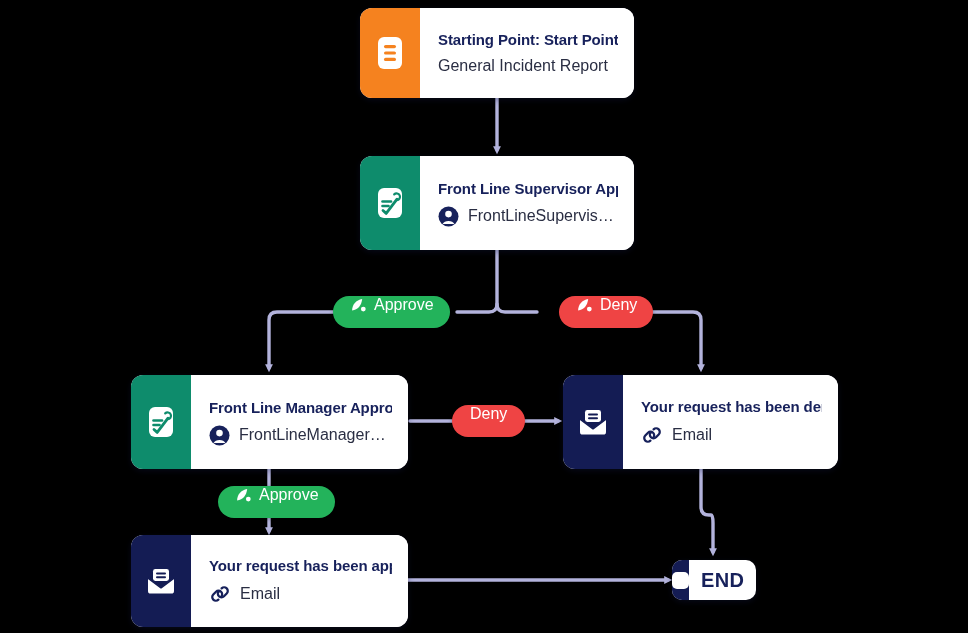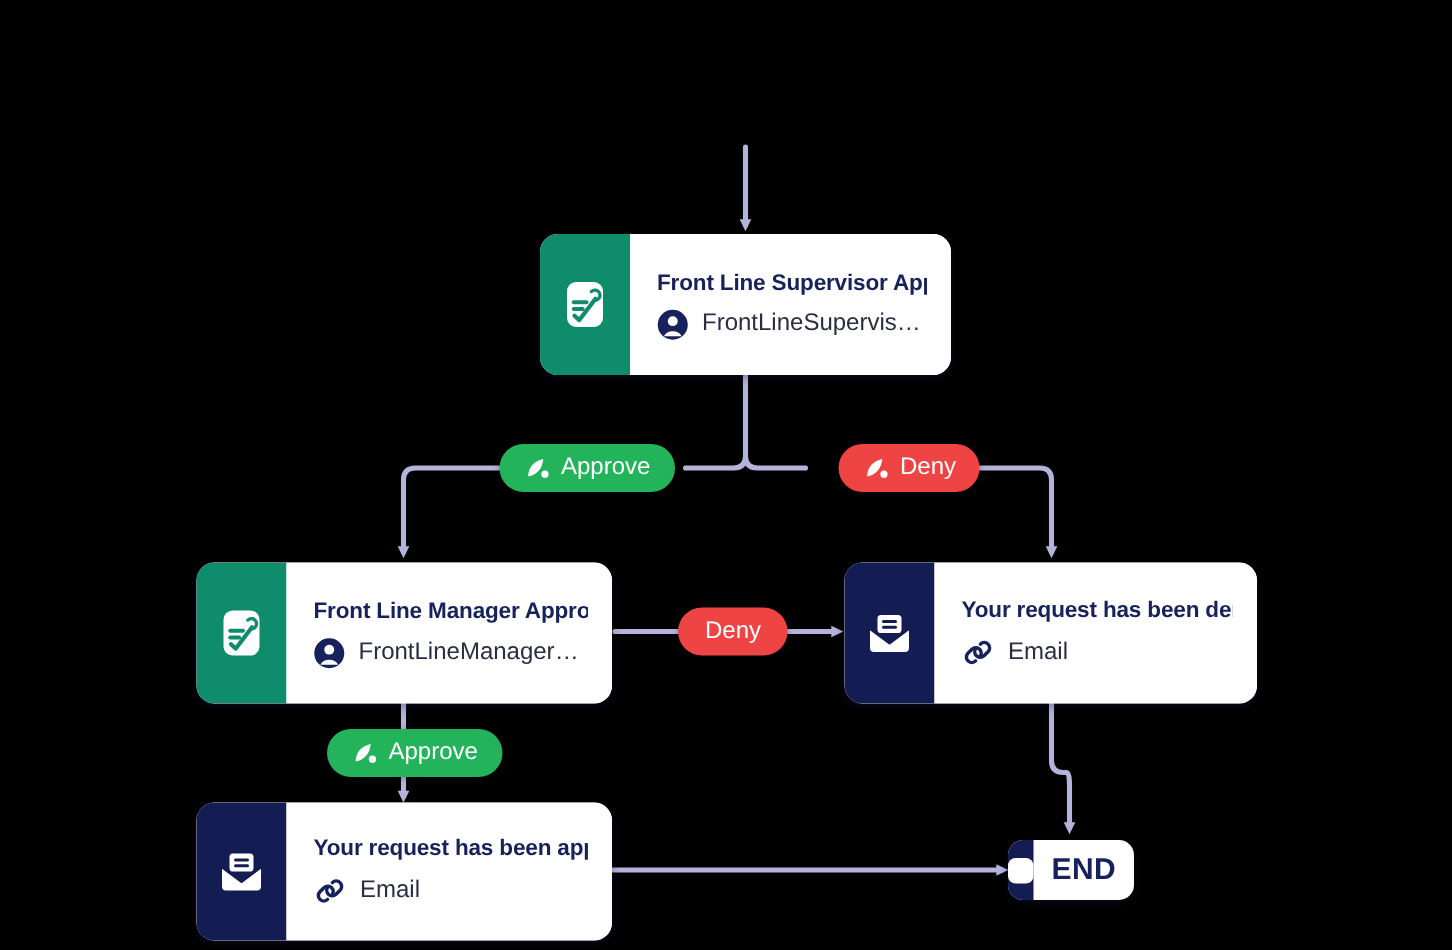--- a/index.html
+++ b/index.html
@@ -75,21 +75,21 @@
     color: #2A2E43;
     white-space: nowrap;
     overflow: hidden;
   }
   .node-sub .sub-text { overflow: hidden; text-overflow: ellipsis; }
 
   
   .badge {
     position: absolute;
     display: flex;
-    align-items: center;
+    align-items: flex-start;
     gap: 7px;
     height: 32px;
     padding: 0 16px;
     border-radius: 16px;
     font-size: 16px;
     color: #ffffff;
     box-shadow: 0 1px 4px rgba(0,0,0,0.3);
     white-space: nowrap;
   }
   .badge.approve { background: #23B35B; }
@@ -158,20 +158,38 @@
 
       <path d="M269,469 L269,487"></path>
       <path d="M269,517 L269,531" marker-end="url(#arrow)"></path>
 
       <path d="M408,580 L668,580" marker-end="url(#arrow)"></path>
 
       <path d="M701,469 L701,507 Q701,515 709,515 L711,515 Q713,515 713,523 L713,552" marker-end="url(#arrow)"></path>
     </g>
   </svg>
 
+  <div class="node" id="node-start" style="left:360px; top:8px; width:274px; height:90px;">
+    <div class="node-icon orange">
+      <span>
+        <svg class="gi" width="30" height="36" viewBox="0 0 30 36" aria-hidden="true">
+          <rect x="3" y="2" width="24" height="32" rx="6" fill="#ffffff"></rect>
+          <rect x="9" y="10" width="12" height="3.2" rx="1.6" fill="#F5821F"></rect>
+          <rect x="9" y="16.4" width="12" height="3.2" rx="1.6" fill="#F5821F"></rect>
+          <rect x="9" y="22.8" width="12" height="3.2" rx="1.6" fill="#F5821F"></rect>
+        </svg>
+      </span>
+    </div>
+    <div class="node-body">
+      <div class="node-title">Starting Point: Start Point</div>
+      <div class="node-sub">
+        <span class="sub-text">General Incident Report</span>
+      </div>
+    </div>
+  </div>
 
   <div class="node" id="node-supervisor" style="left:360px; top:156px; width:274px; height:94px;">
     <div class="node-icon teal">
       <span>
         <svg class="gi" width="32" height="36" viewBox="0 0 32 36" aria-hidden="true">
           <rect x="4" y="3" width="24" height="30" rx="6" fill="#ffffff"></rect>
           <path d="M8.5,16.5 L17,16.5" stroke="#0E8C6C" stroke-width="2.6" stroke-linecap="round" fill="none"></path>
           <path d="M8.5,21 L14.5,21" stroke="#0E8C6C" stroke-width="2.6" stroke-linecap="round" fill="none"></path>
           <path d="M9,25.5 L12.2,28.4 L23,14.2" stroke="#0E8C6C" stroke-width="2.8" stroke-linecap="round" stroke-linejoin="round" fill="none"></path>
           <path d="M20.2,9.4 a3.4,3.4 0 1 1 2.6,5.8" stroke="#0E8C6C" stroke-width="2.2" stroke-linecap="round" fill="none"></path>

